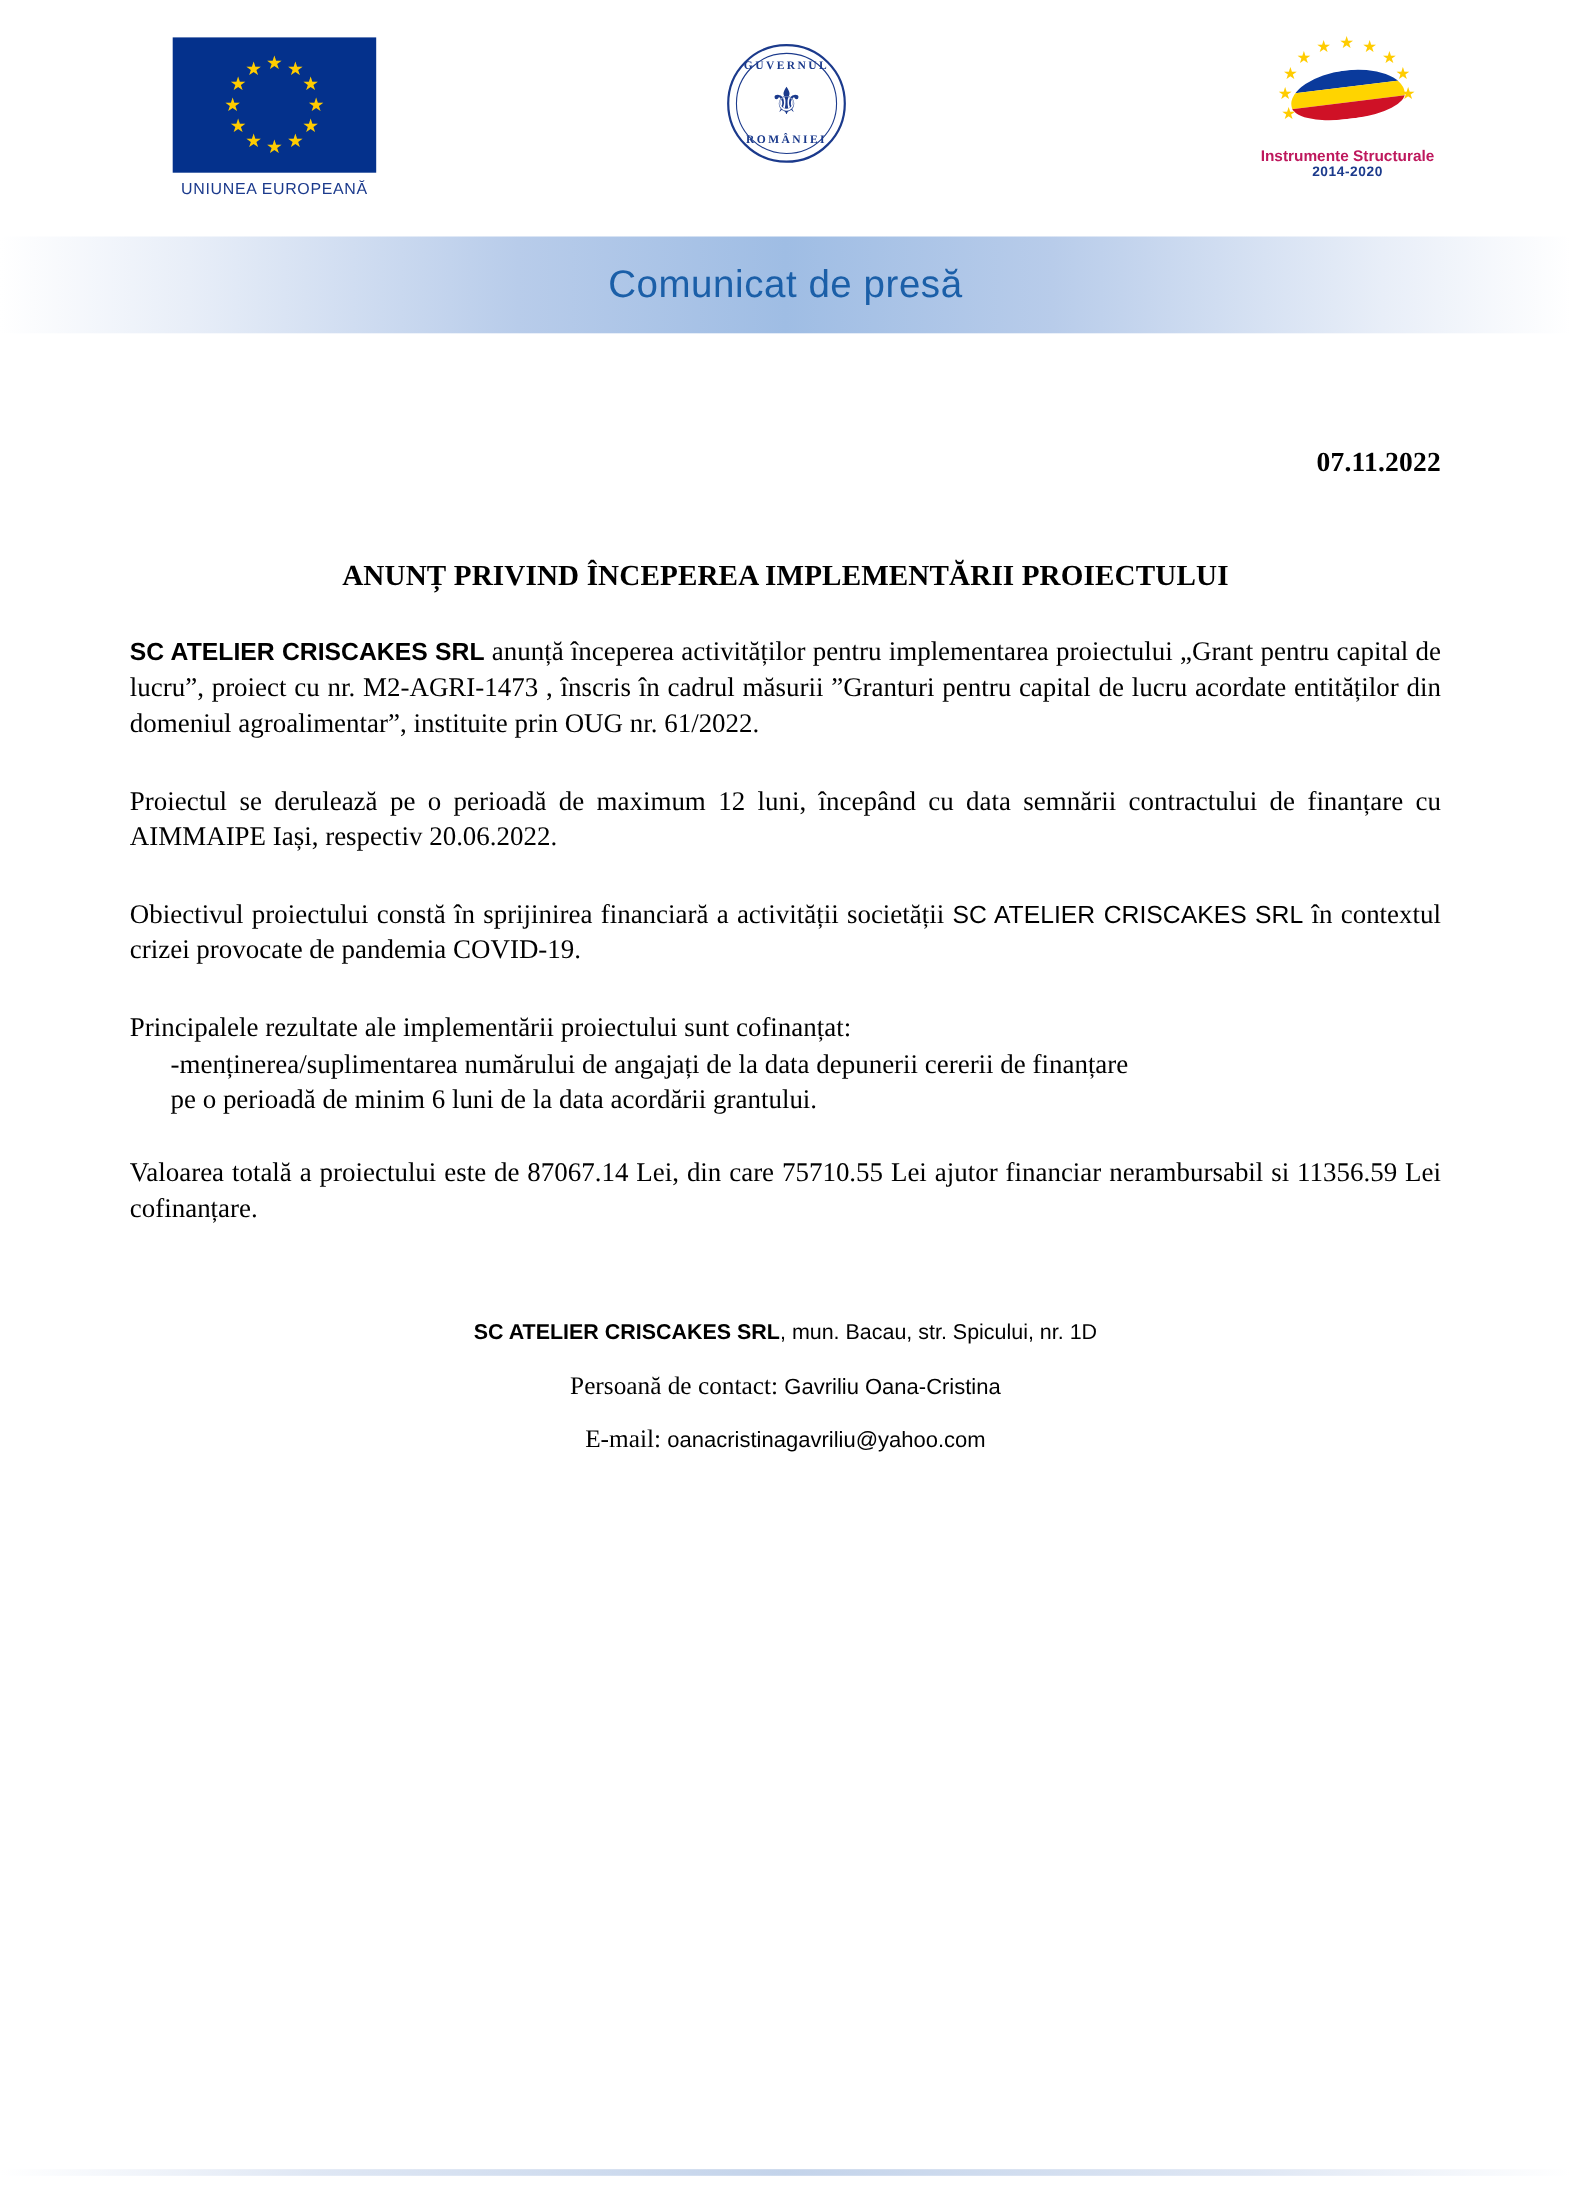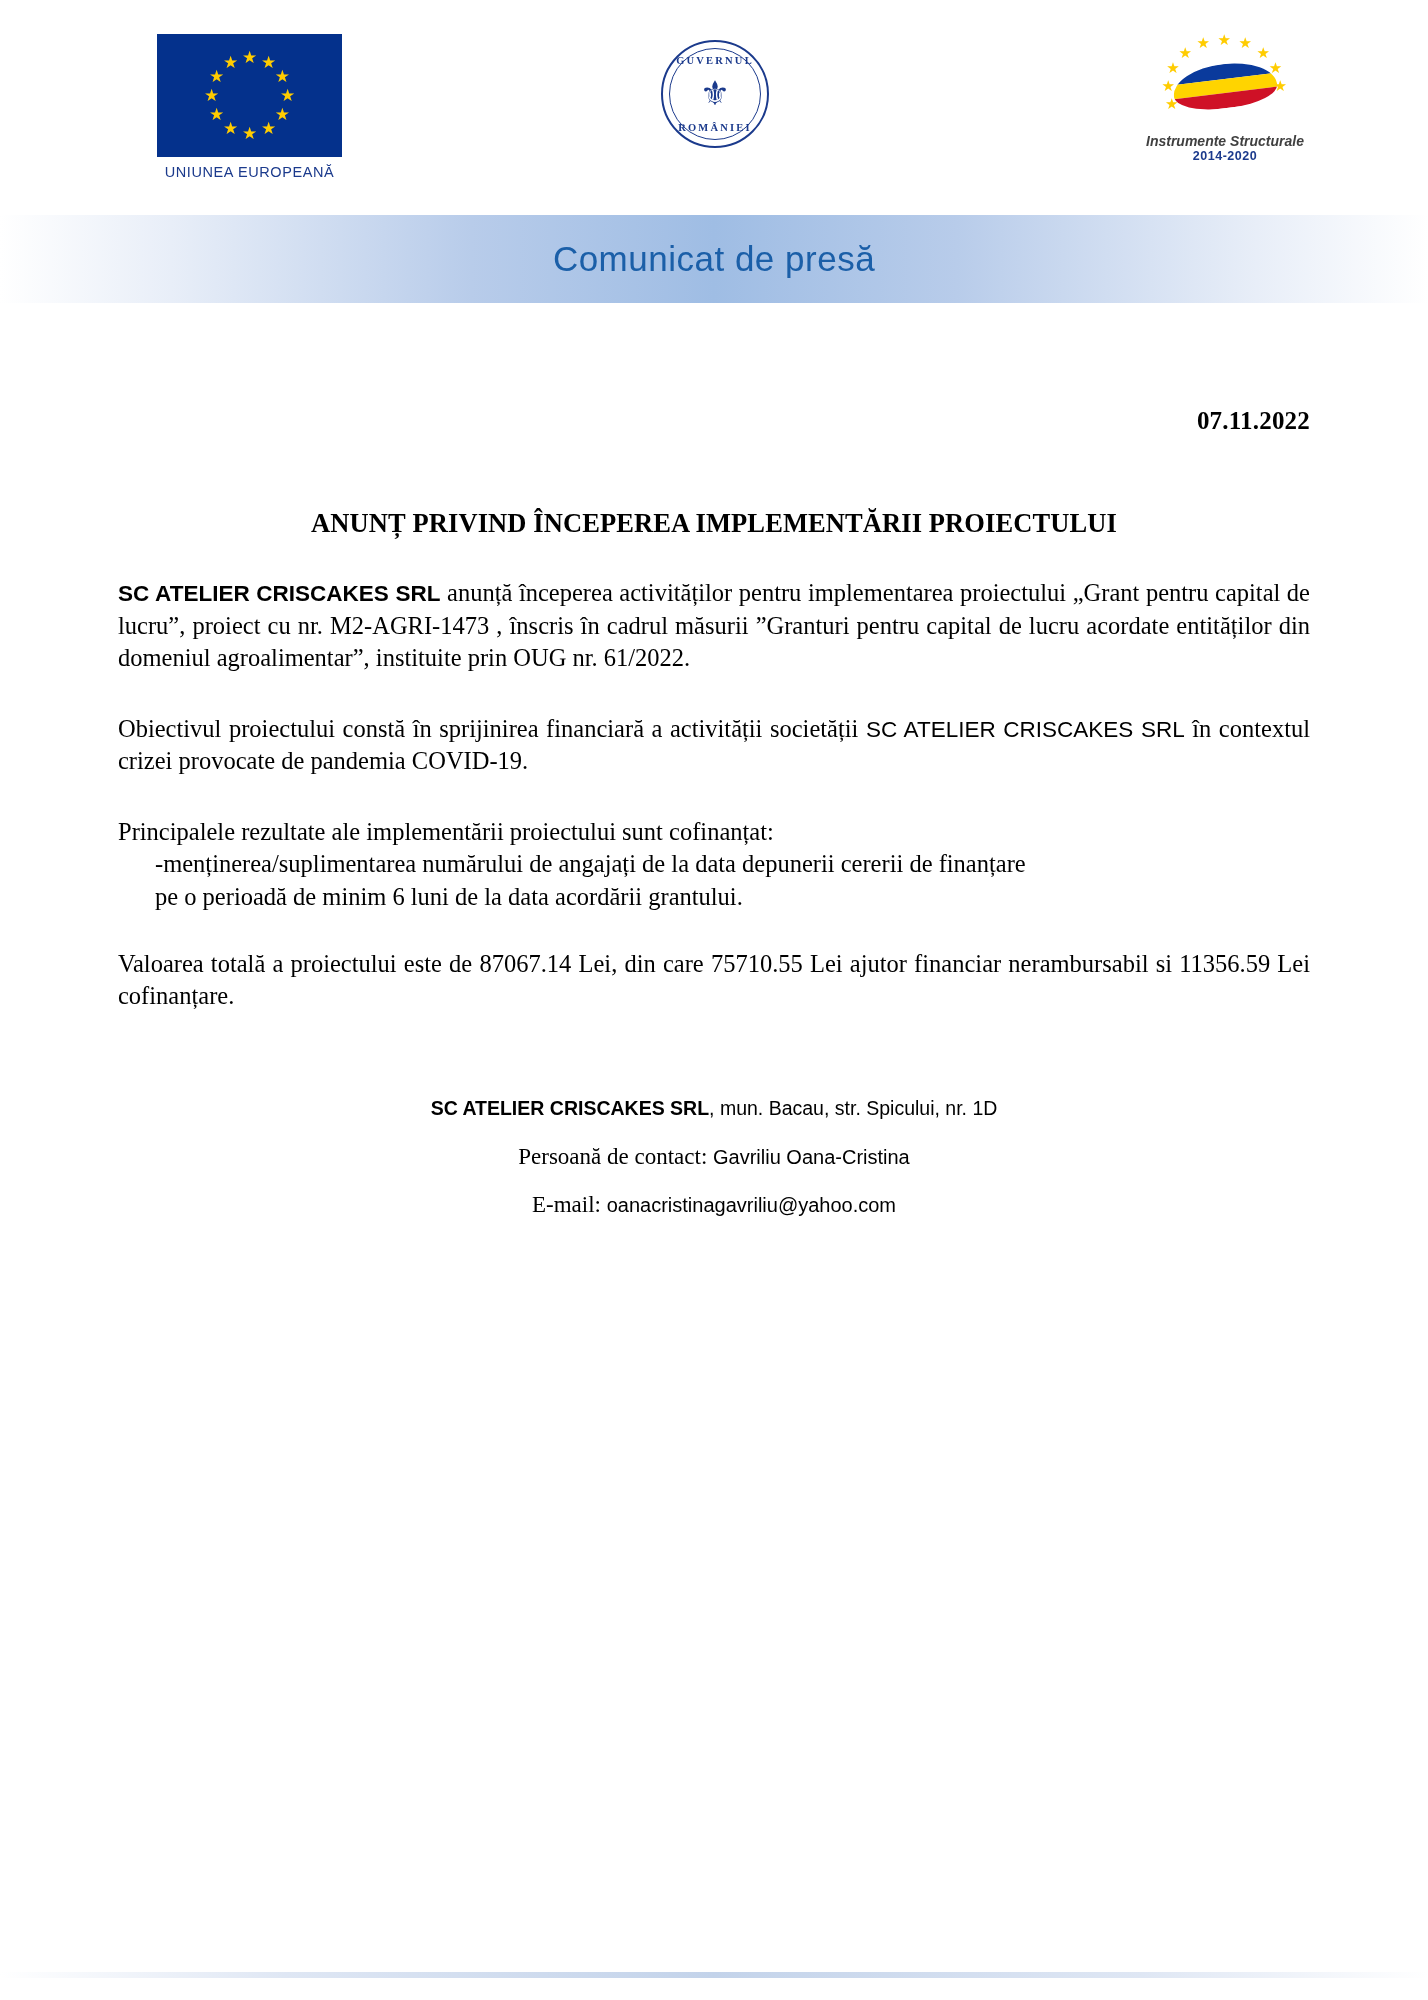--- a/index.html
+++ b/index.html
@@ -138,23 +138,22 @@
     height: 33.33%;
     width: 100%;
   }
   .si-blue { background: #0a3a9c; }
   .si-yellow { background: #ffd400; }
   .si-red { background: #cf1126; }
   .si-caption1 {
     font-family: "Liberation Sans", sans-serif;
     font-size: 14px;
     font-weight: bold;
-    color: #404040;
+    color: #be185d;
     margin-top: 2px;
-    font-style: italic;
   }
   .si-caption2 {
     font-family: "Liberation Sans", sans-serif;
     font-size: 12.5px;
     font-weight: bold;
     color: #1b3a8c;
     letter-spacing: 0.5px;
   }
 
   
@@ -339,20 +338,23 @@
 <div class="doc">
 
   <div class="date-line">07.11.2022</div>
 
   <div class="title-1">ANUNȚ PRIVIND ÎNCEPEREA IMPLEMENTĂRII PROIECTULUI</div>
 
   <div class="par-block">
     <p class="body-par"><span class="sans-strong">SC ATELIER CRISCAKES SRL</span><span> anunță începerea activităților pentru implementarea proiectului „Grant pentru capital de lucru”, proiect cu nr. M2-AGRI-1473 , înscris în cadrul măsurii ”Granturi pentru capital de lucru acordate entităților din domeniul agroalimentar”, instituite prin OUG nr. 61/2022.</span></p>
   </div>
 
+  <div class="par-block">
+    <p class="body-par">Proiectul se derulează pe o perioadă de maximum 12 luni, începând cu data semnării contractului de finanțare cu AIMMAIPE Iași, respectiv 20.06.2022.</p>
+  </div>
 
   <div class="par-block">
     <p class="body-par"><span>Obiectivul proiectului constă în sprijinirea financiară a activității societății </span><span class="sans-name">SC ATELIER CRISCAKES SRL</span><span> în contextul crizei provocate de pandemia COVID-19.</span></p>
   </div>
 
   <div class="par-block">
     <p class="results-intro">Principalele rezultate ale implementării proiectului sunt cofinanțat:</p>
     <ul class="results-list">
       <li>-menținerea/suplimentarea numărului de angajați de la data depunerii cererii de finanțare</li>
       <li class="cont">pe o perioadă de minim 6 luni de la data acordării grantului.</li>

